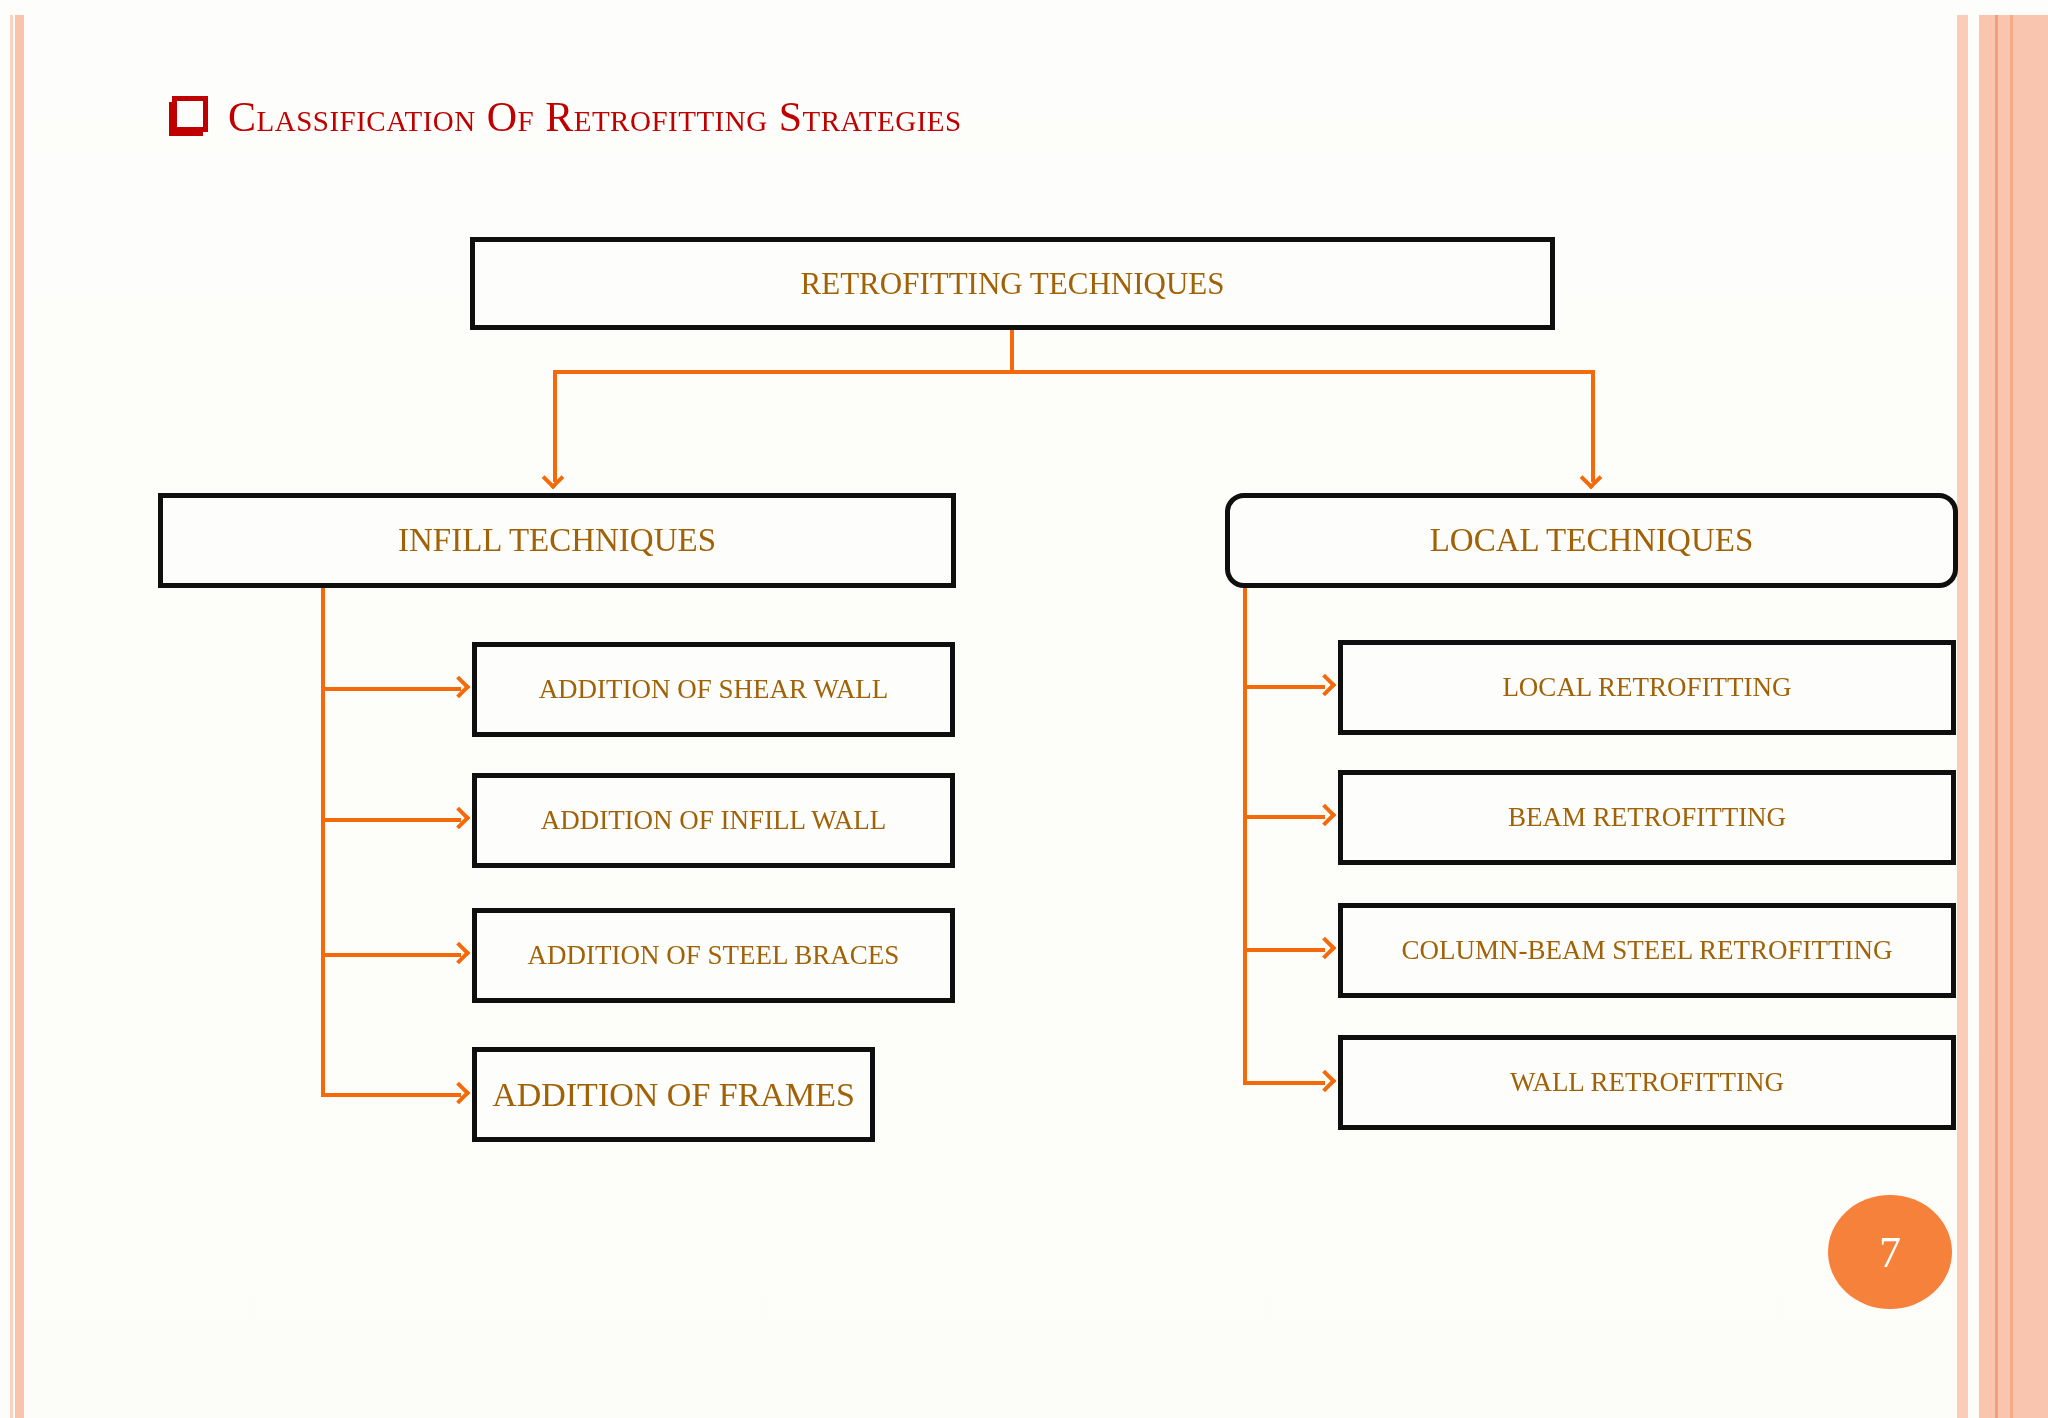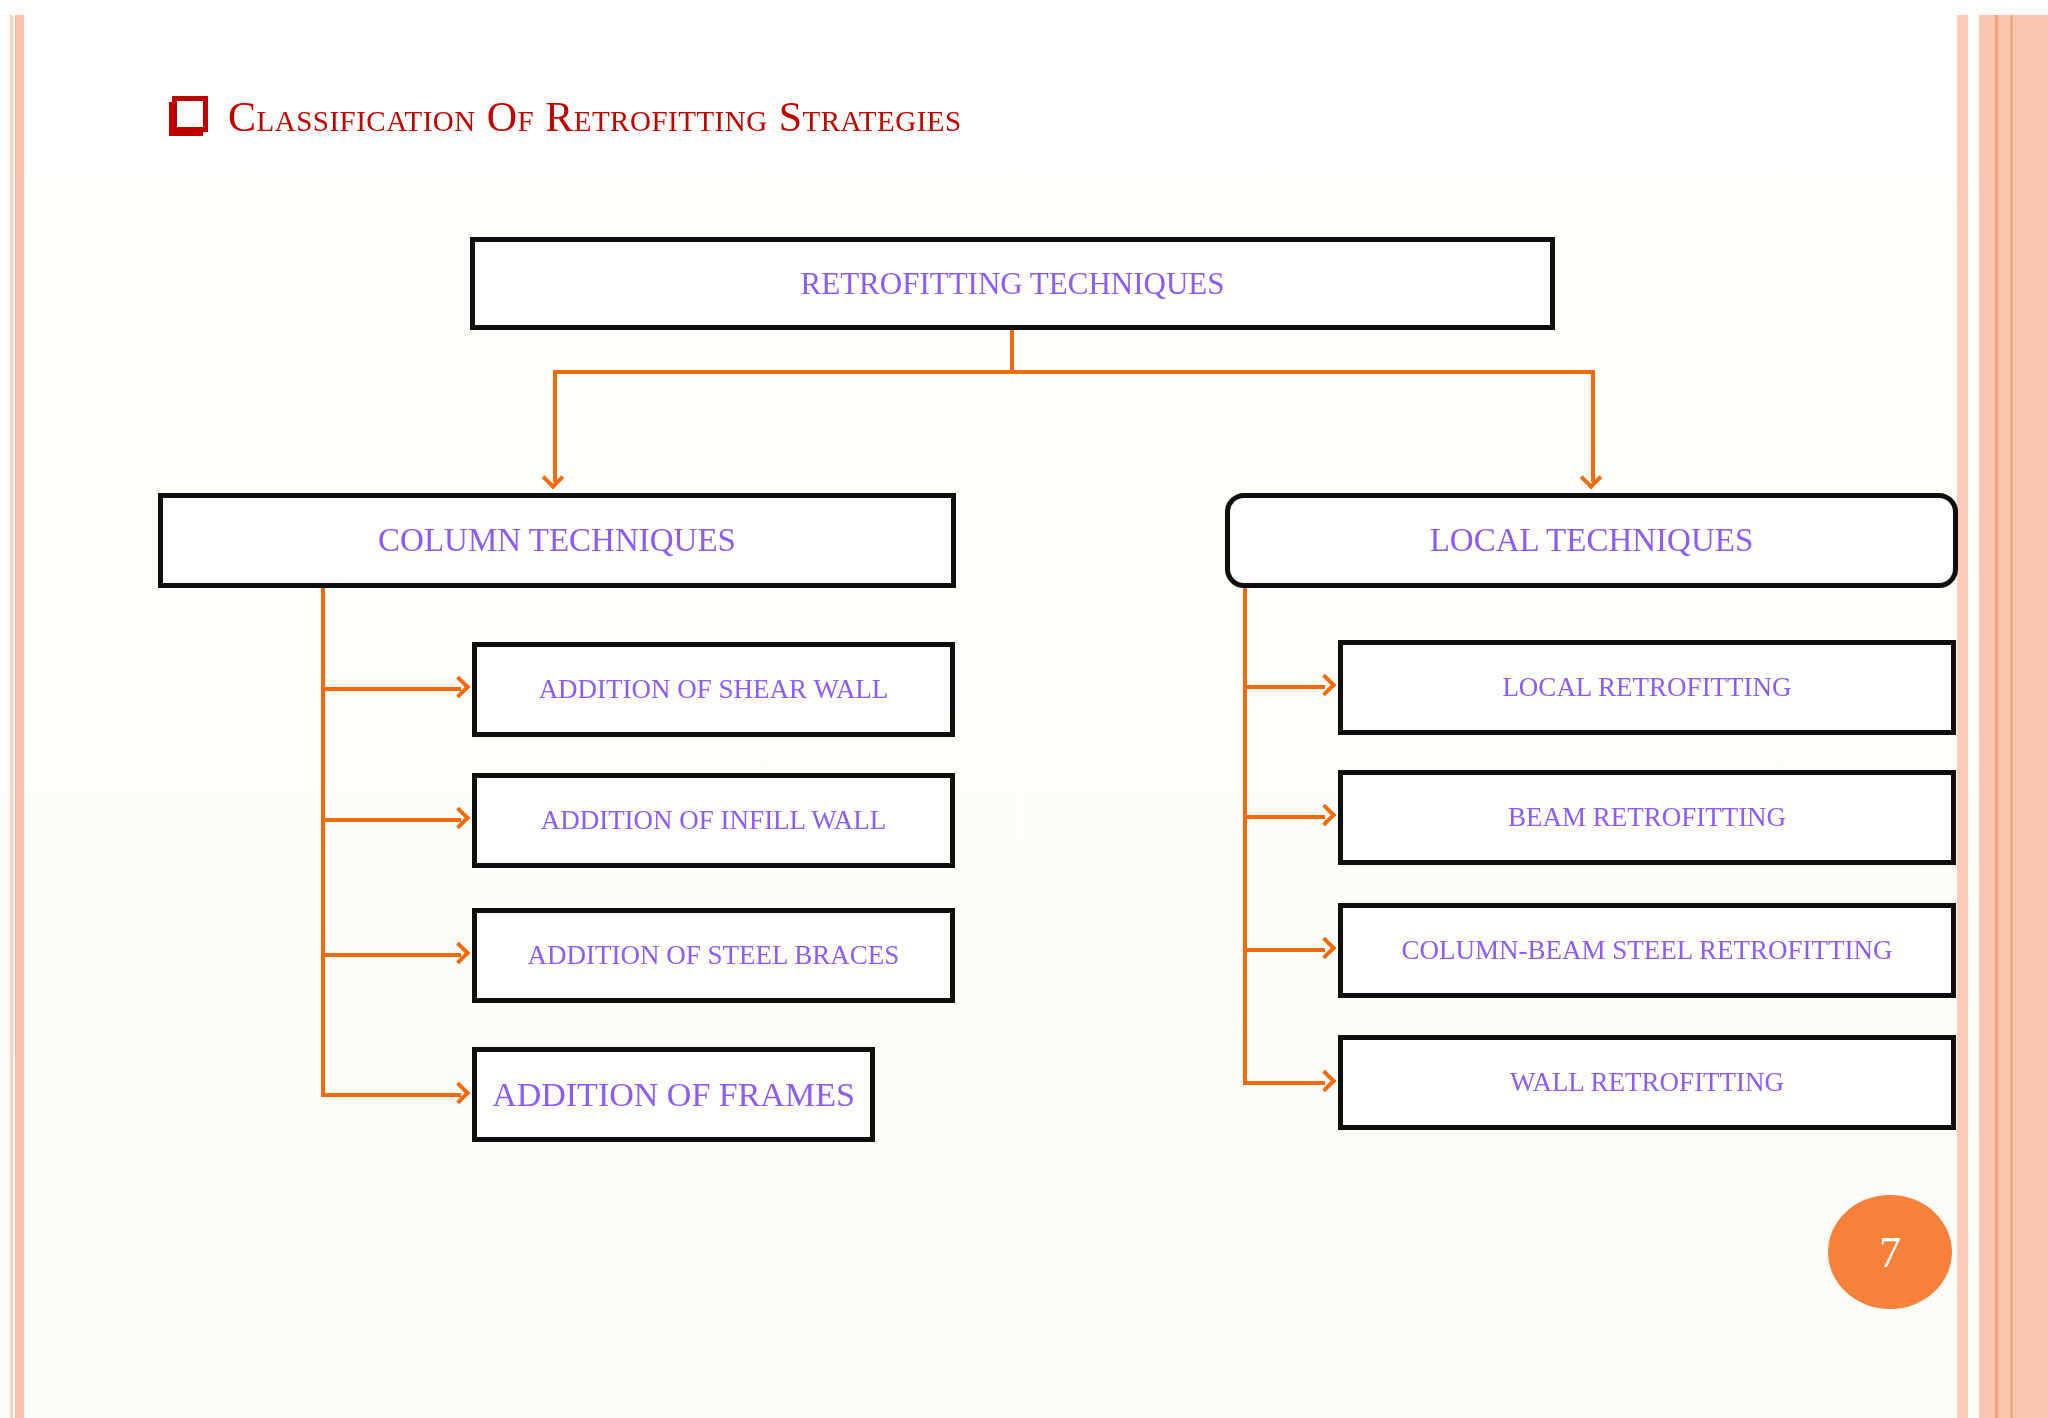--- a/index.html
+++ b/index.html
@@ -29,21 +29,21 @@
   }
   .title-text{
     color:#c00000;font-size:42px;line-height:1.05;
     font-variant:small-caps;letter-spacing:0.5px;white-space:nowrap;
   }
 
   
   .node{
     position:absolute;border:5px solid #0f0f0f;background:#fdfdfb;
     display:flex;align-items:center;justify-content:center;text-align:center;
-    color:#8b5cf6;box-sizing:border-box;
+    color:#a16207;box-sizing:border-box;
   }
   .node span{display:block;padding:0 8px;}
   .node-root  {left:470px; top:222px; width:1085px;height:93px;font-size:31px;}
   .node-global{left:158px; top:478px; width:798px; height:95px;font-size:33px;}
   .node-local {left:1225px;top:478px; width:733px; height:95px;font-size:33px;border-radius:19px;}
   .node-l1{left:472px;top:627px; width:483px;height:95px;font-size:27px;}
   .node-l2{left:472px;top:758px; width:483px;height:95px;font-size:27px;}
   .node-l3{left:472px;top:893px; width:483px;height:95px;font-size:27px;}
   .node-l4{left:472px;top:1032px;width:403px;height:95px;font-size:34px;}
   .node-r1{left:1338px;top:625px; width:618px;height:95px;font-size:27px;}
@@ -125,21 +125,21 @@
   <div class="chev right chev-r1"></div>
   <div class="chev right chev-r2"></div>
   <div class="chev right chev-r3"></div>
   <div class="chev right chev-r4"></div>
 
   <div class="node node-root">
     <span>RETROFITTING TECHNIQUES</span>
   </div>
 
   <div class="node node-global">
-    <span>COLUMN TECHNIQUES</span>
+    <span>INFILL TECHNIQUES</span>
   </div>
   <div class="node node-local">
     <span>LOCAL TECHNIQUES</span>
   </div>
 
   <div class="node node-l1">
     <span>ADDITION OF SHEAR WALL</span>
   </div>
   <div class="node node-l2">
     <span>ADDITION OF INFILL WALL</span>

